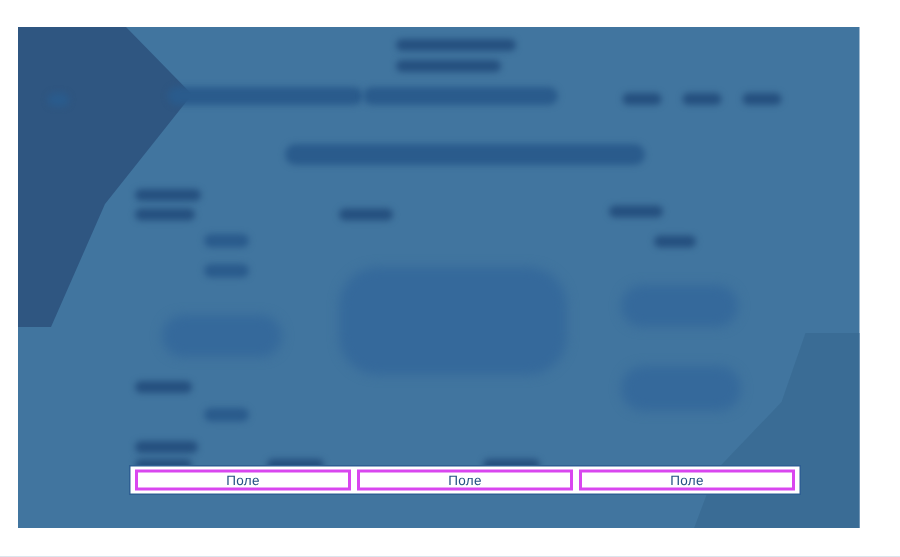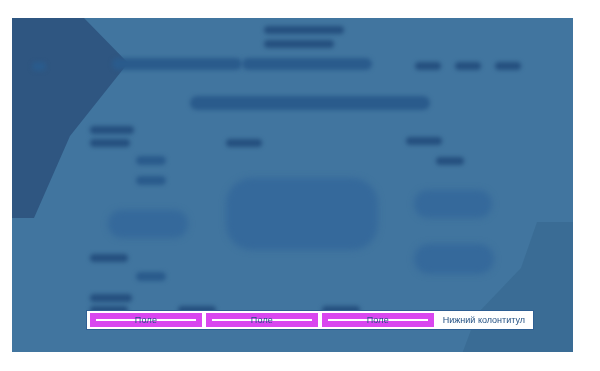--- a/index.html
+++ b/index.html
@@ -40,21 +40,21 @@
   .blob.soft{background:#35699b;filter:blur(3.2px);}
   .blob.big{border-radius:26px;filter:blur(3.4px);}
 
   
   .footer-row{
     position:absolute;left:74px;top:292px;width:448px;height:20px;
     background:#ffffff;border:1px solid #2e5f93;box-sizing:border-box;
     display:flex;align-items:center;padding:0 3px;gap:4px;
   }
   .field-box{
-    height:14px;border:6px solid #d946ef;background:#ffffff;
+    height:14px;border:2px solid #d946ef;background:#ffffff;
     display:flex;align-items:center;justify-content:center;
     font-size:9px;color:#245183;letter-spacing:.2px;box-sizing:border-box;
   }
   .field-box.f1{flex:1 1 0;}
   .footer-label{
     margin-left:auto;padding:0 5px;font-size:9px;color:#245183;white-space:nowrap;
   }
 
   
   .status-row{
@@ -122,18 +122,17 @@
     <div class="footer-row">
       <div class="field-box f1">
         <span>Поле</span>
       </div>
       <div class="field-box f1">
         <span>Поле</span>
       </div>
       <div class="field-box f1">
         <span>Поле</span>
       </div>
-      <div class="footer-label">Нижний колонтитул</div>
     </div>
 
 
   </div>
 </div>
 
 </body></html>

